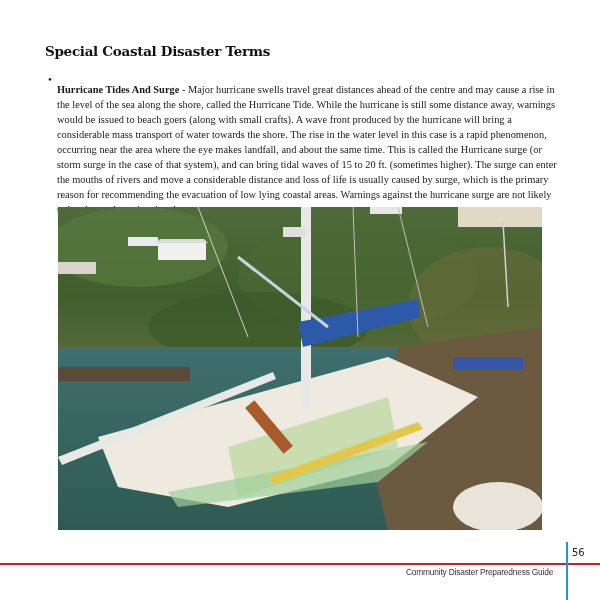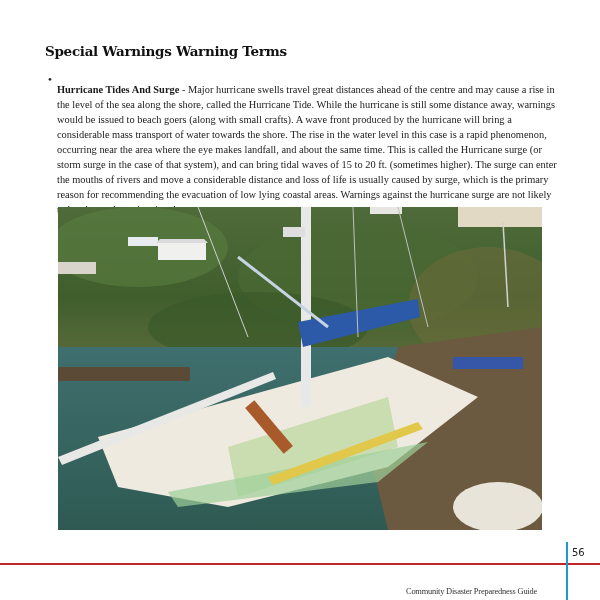--- a/index.html
+++ b/index.html
@@ -7,26 +7,26 @@
   .title { position:absolute; left:45px; top:43px; font-family:"DejaVu Serif", serif; font-weight:bold; font-size:13.5px; letter-spacing:-0.3px; color:#111; }
   .bullet-block { position:absolute; left:47px; top:73px; width:510px; }
   .bullet-dot { position:absolute; left:0; top:0; font-size:10px; line-height:13.1px; }
   .bullet-text { margin-left:10px; font-family:"Liberation Serif", serif; font-size:10.4px; line-height:15px; color:#1a1a1a; text-align:left;margin-top:9px; }
   .bullet-text b { font-weight:bold; }
   .photo { position:absolute; left:58px; top:207px; width:484px; height:323px; overflow:hidden; background:#3d5a2e; }
   .photo svg { display:block; }
   .red-rule { position:absolute; left:0; top:563px; width:600px; height:2px; background:#c0272d; }
   .blue-rule { position:absolute; left:566px; top:542px; width:2px; height:58px; background:#1b9bd1; }
   .page-num { position:absolute; left:572px; top:547px; font-family:"DejaVu Sans", sans-serif; font-size:10px; color:#222; }
-  .footer-title { position:absolute; left:406px; top:567px; font-family:Liberation Serif, serif; font-size:8.4px; color:#333; letter-spacing:-0.2px;margin-top:20px; }
+  .footer-title { position:absolute; left:406px; top:567px; font-family:Liberation Sans, sans-serif; font-size:8.4px; color:#333; letter-spacing:-0.2px; }
 </style>
 </head>
 <body>
 
-<div class="title">Special Warnings Warning Terms</div>
+<div class="title">Special Coastal Disaster Terms</div>
 
 <div class="bullet-block">
   <span class="bullet-dot">•</span>
   <div class="bullet-text"><b>Hurricane Tides And Surge</b><span> - </span><span>Major hurricane swells travel great distances ahead of the centre and may cause a rise in the level of the sea along the shore, called the Hurricane Tide.  While the hurricane is still some distance away, warnings would be issued to beach goers (along with small crafts).  A wave front produced by the hurricane will bring a considerable mass transport of water towards the shore.  The rise in the water level in this case is a rapid phenomenon, occurring near the area where the eye makes landfall, and about the same time.  This is called the Hurricane surge (or storm surge in the case of that system), and can bring tidal waves of 15 to 20 ft. (sometimes higher). The surge can enter the mouths of rivers and move a considerable distance and loss of life is usually caused by surge, which is the primary reason for recommending the evacuation of low lying coastal areas.  Warnings against the hurricane surge are not likely to be given a long time in advance.</span></div>
 </div>
 
 <div class="photo">
   <svg width="484" height="323" viewBox="0 0 484 323" xmlns="http://www.w3.org/2000/svg">
     <defs>
       <linearGradient id="hill" x1="0" y1="0" x2="0" y2="1">

